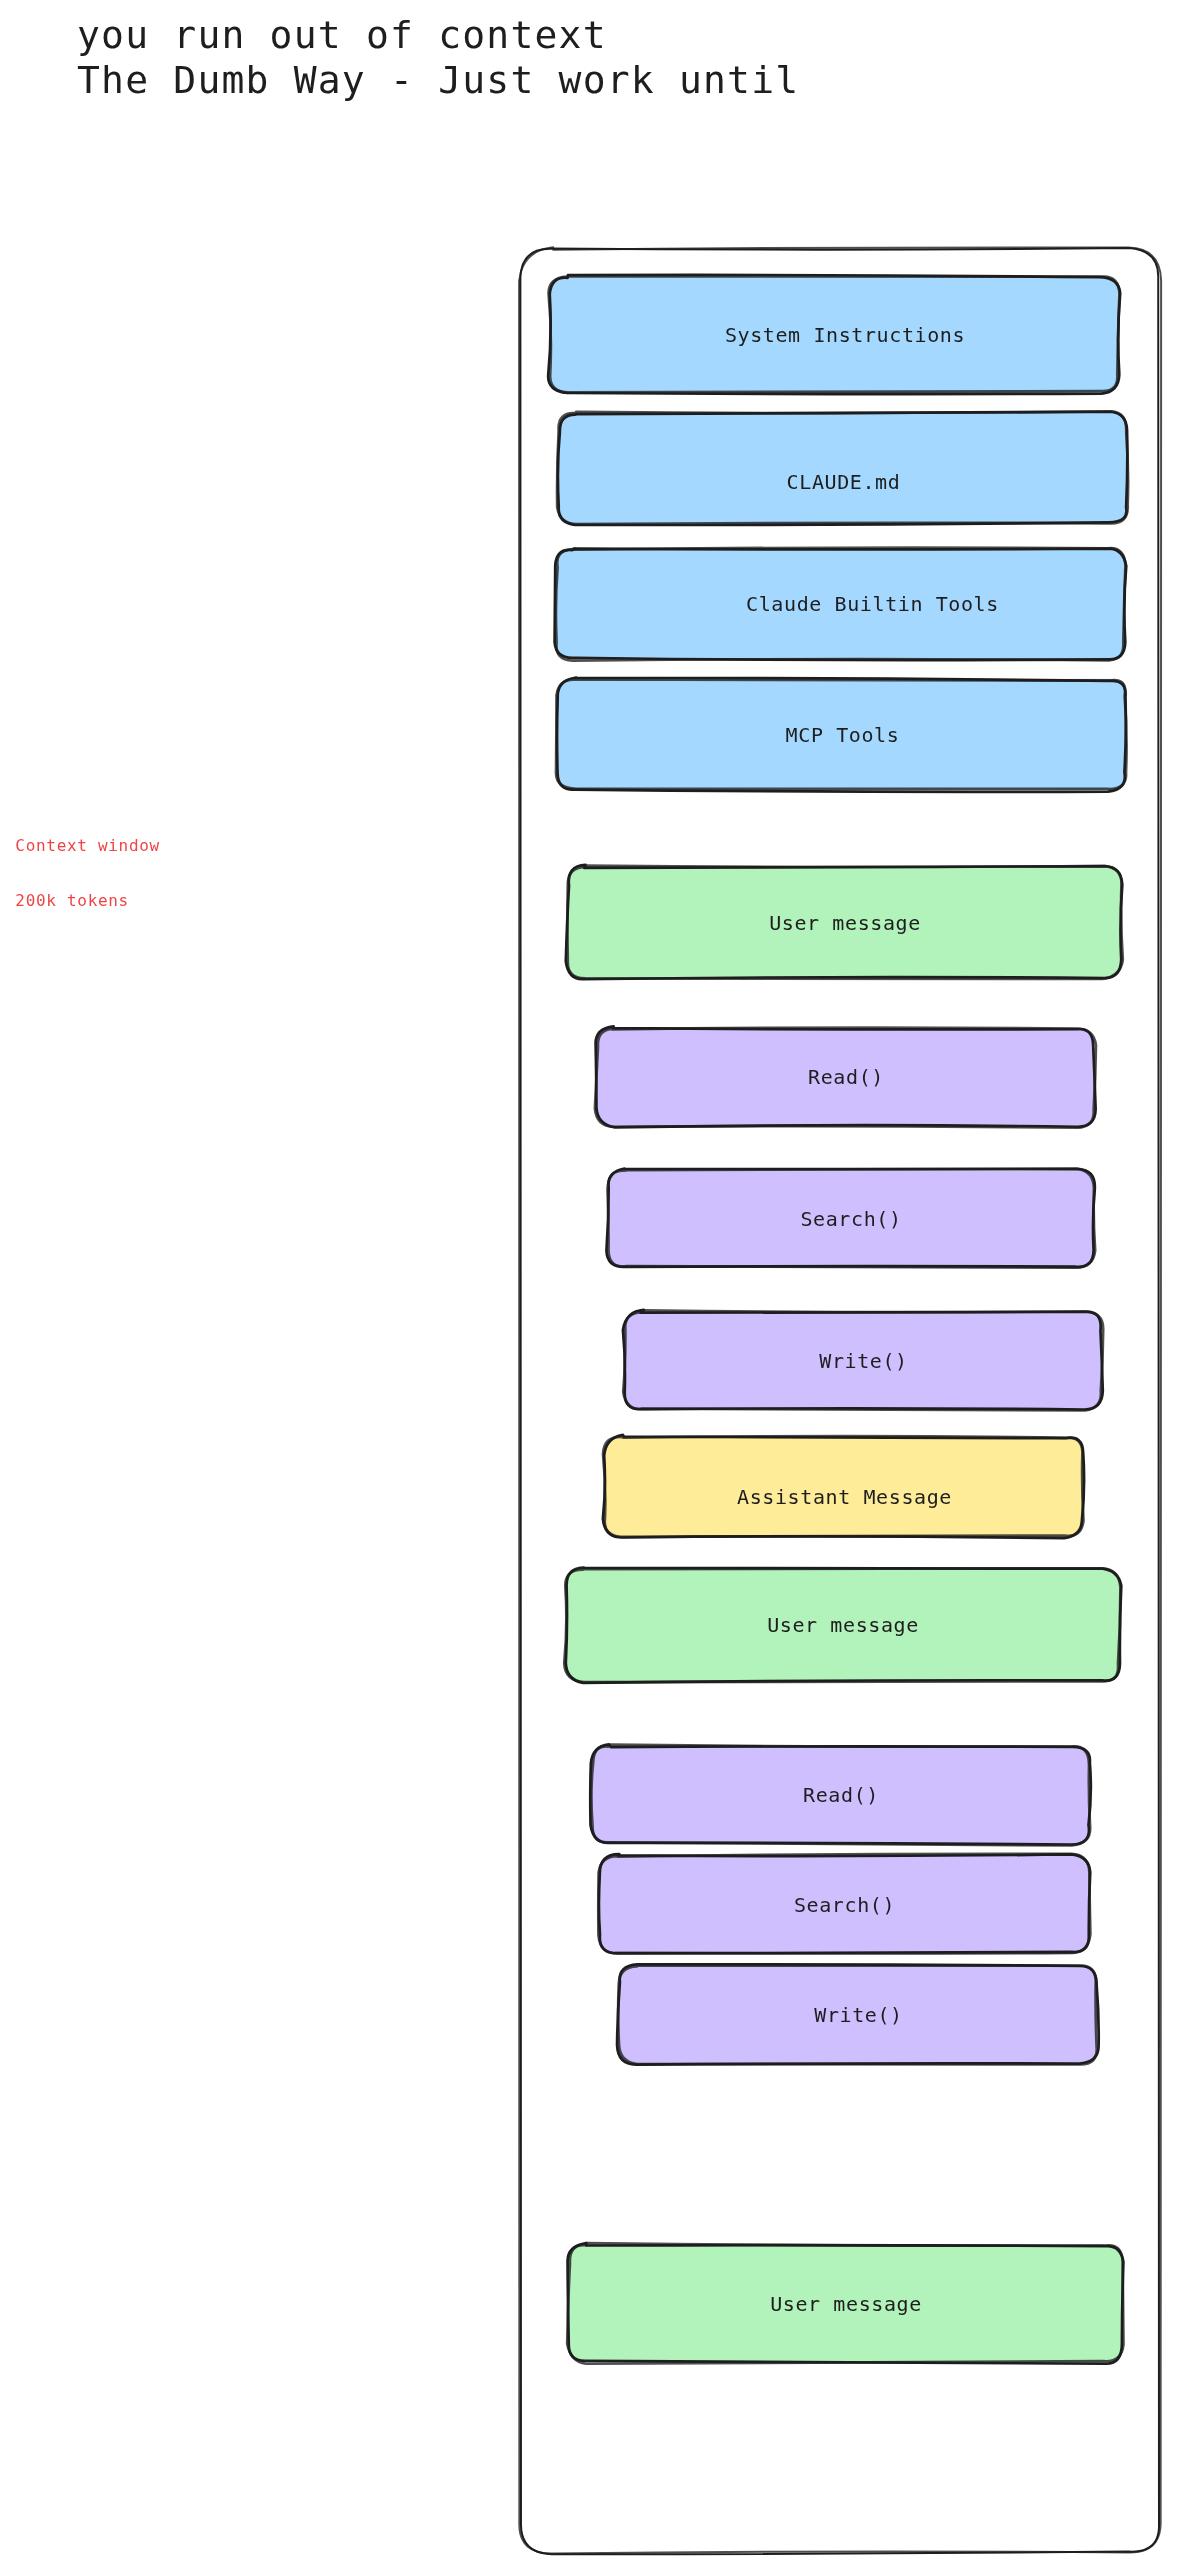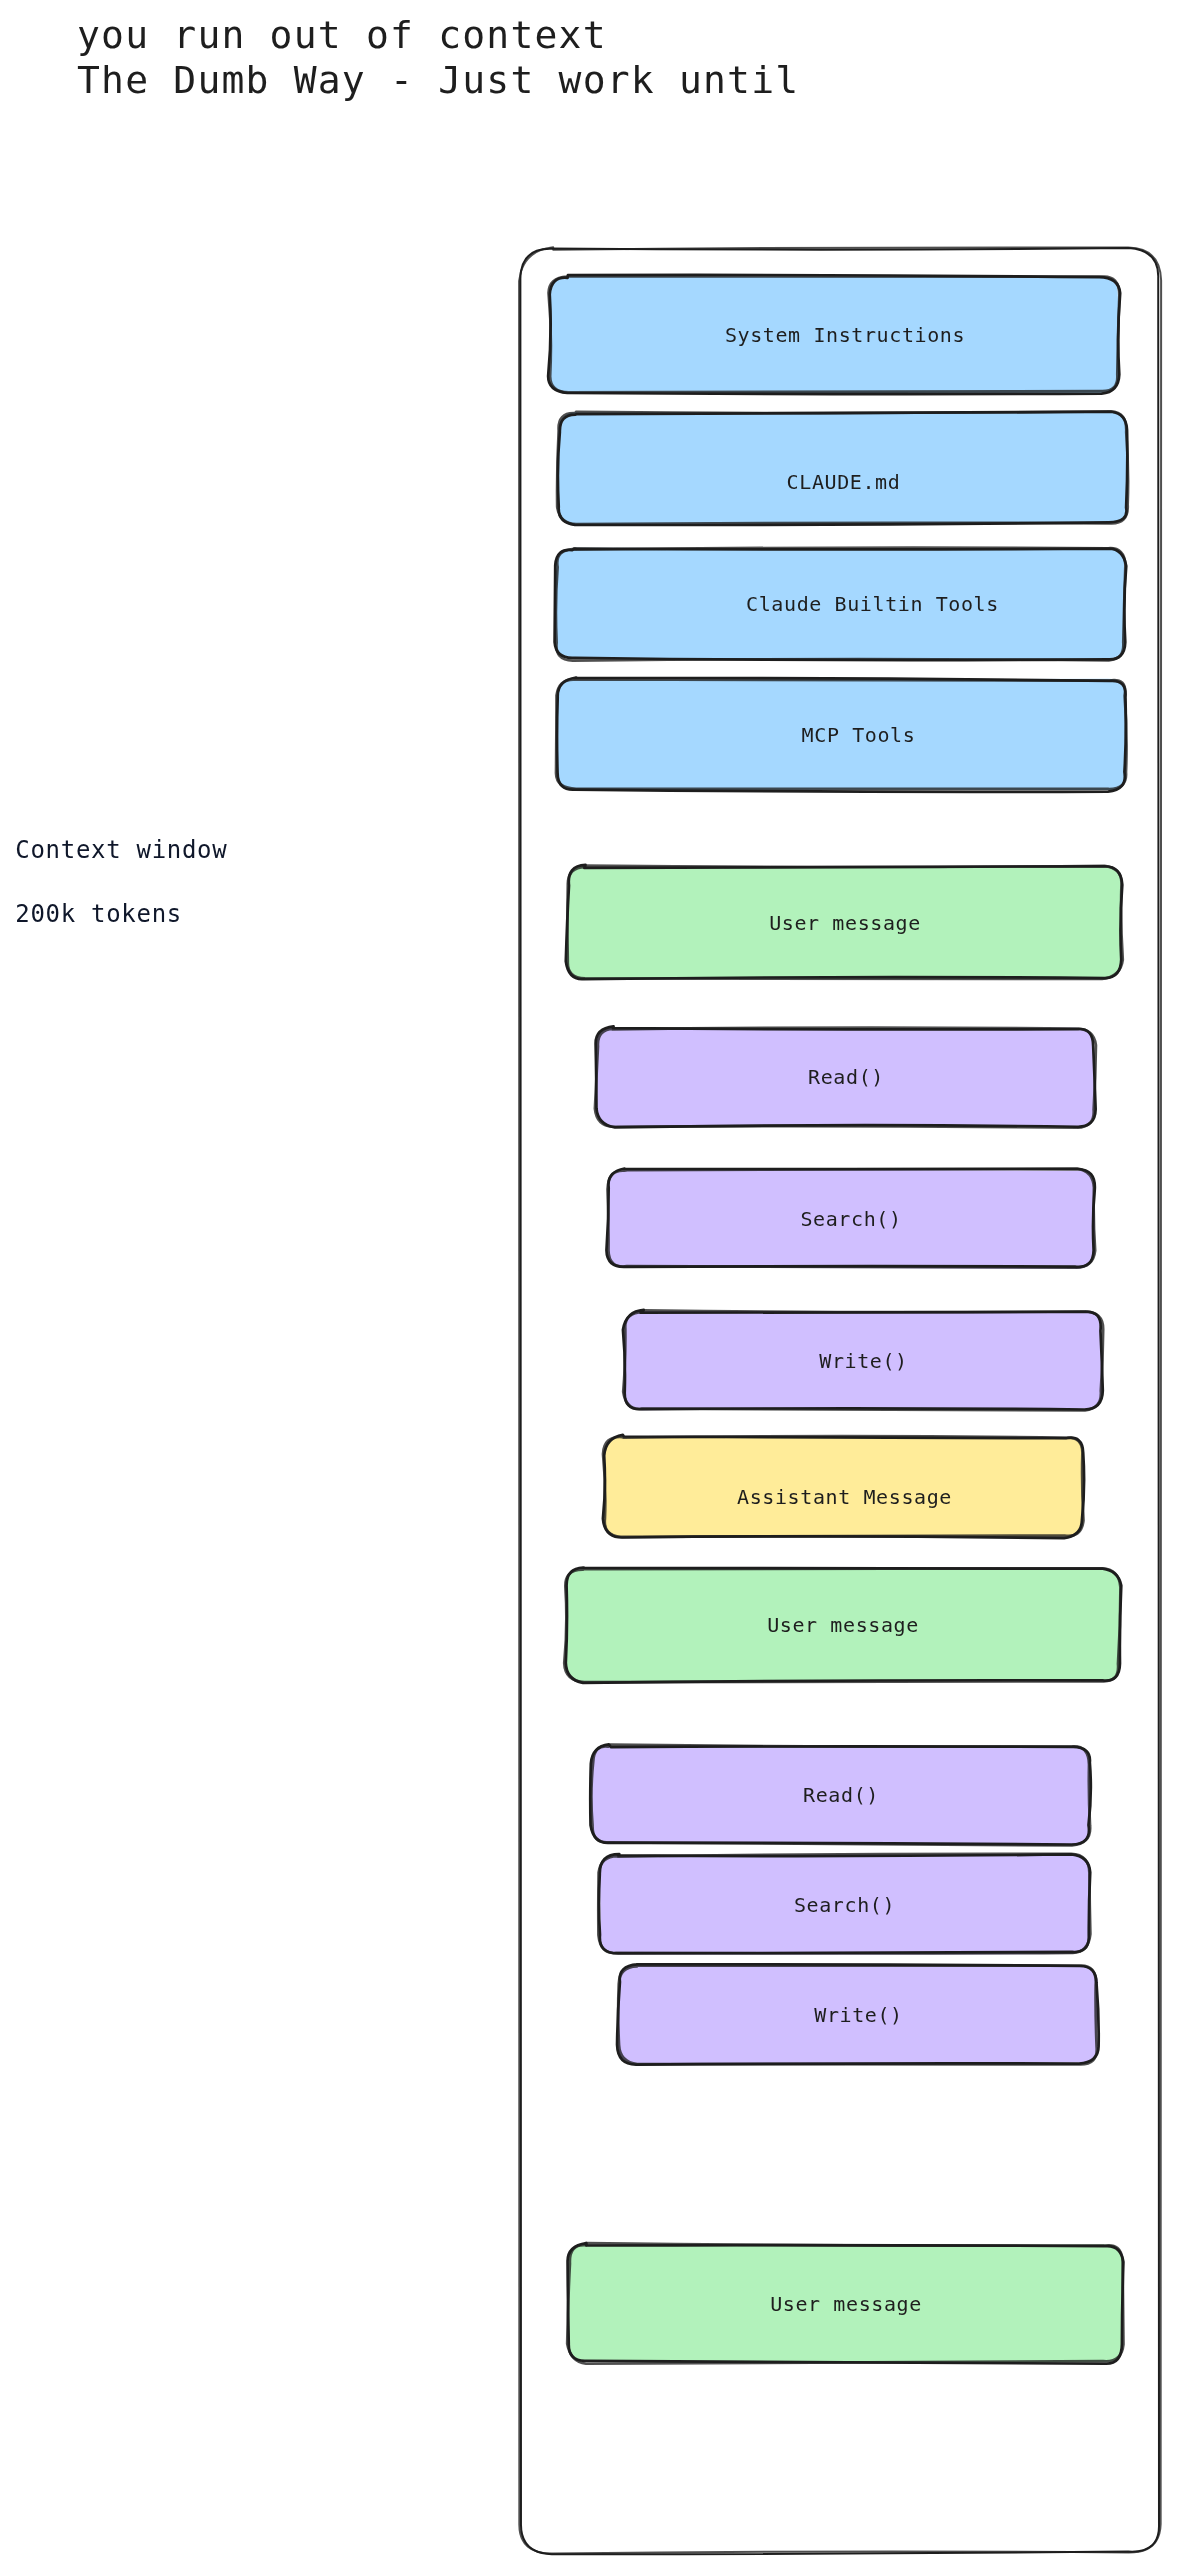--- a/index.html
+++ b/index.html
@@ -36,23 +36,23 @@
 
   
   #side-labels {
     position: absolute;
     left: 15.3px;
     top: 836px;
     width: 365px;
   }
   .side-label {
     font-family: "DejaVu Sans Mono", "Liberation Mono", monospace;
-    font-size: 24px;
+    font-size: 16px;
     letter-spacing: 0.7px;
-    color: #0f172a;
+    color: #ef4444;
     white-space: pre;
   }
   .side-label + .side-label { margin-top: 36px; }
 
   
   #diagram-stage {
     position: absolute;
     left: 0;
     top: 0;
     width: 1178px;
@@ -169,21 +169,21 @@
       <g>
         <path d="M 995.9147569444444 3809.4517001028807 Q 1434.360016718107 3810.2605679012345 1876.0611406893004 3808.0669110082304 Q 1904.3366473765432 3806.554609053498 1906.316166409465 3837.3611342592594 Q 1903.0499472736626 3909.1827829218105 1904.5613155864198 3977.2936291152264 Q 1906.0417605452674 4009.312191358025 1873.6891808127573 4006.9680992798353 Q 1434.3887615740741 4010.3500164609054 994.6367991255144 4006.466026234568 Q 964.1073675411523 4009.1228600823047 964.9189853395062 3977.5800025720164 Q 967.101795010288 3906.522638888889 965.9616653806585 3836.847065329218 Q 963.951986882716 3809.3273559670783 996.1352096193416 3807.2820293209875 Z" fill="#b2f2bb" stroke="none"></path>
         <path d="M 994.9652263374486 3809.838091563786 Q 1432.357561728395 3807.9193004115227 1875.1511316872427 3810.94375 Q 1902.0866769547324 3808.450282921811 1906.3493827160494 3837.8765689300412 Q 1903.9297633744857 3909.074459876543 1903.8192386831277 3977.00691872428 Q 1903.6189814814816 4010.414686213992 1877.264403292181 4010.4829475308643 Q 1436.1629115226337 4007.2127983539094 992.1663580246914 4005.5639146090534 Q 964.2377057613169 4005.169212962963 965.117695473251 3975.9535236625516 Q 963.5881172839506 3907.3242541152263 963.1554526748971 3837.1332561728395 Q 962.6835905349794 3810.343492798354 995.0944444444444 3805.6957047325104 Z" fill="none" stroke="#1e1e1e" stroke-width="4.6" stroke-linecap="round" stroke-linejoin="round" opacity="1"></path>
         <path d="M 994.1661779835391 3805.8893518518516 Q 1437.1295010288065 3810.8111934156377 1874.0866512345679 3810.211059670782 Q 1903.3339248971192 3805.1033950617284 1904.945396090535 3835.3969650205763 Q 1905.6154166666668 3905.832510288066 1906.446116255144 3977.5952160493825 Q 1903.3724022633744 4008.981378600823 1872.0702932098766 4006.065072016461 Q 1433.5027520576132 4010.1837037037035 994.4105195473251 4010.5102366255146 Q 967.9787808641976 4006.908744855967 962.5038323045268 3976.4121913580248 Q 963.6836471193416 3905.98353909465 967.1650462962963 3840.3635288065843 Q 965.4493569958847 3806.7373456790124 994.3200874485597 3809.4012860082303 Z" fill="none" stroke="#1e1e1e" stroke-width="4.6" stroke-linecap="round" stroke-linejoin="round" opacity="0.78"></path>
       </g>
     </svg>
   <div id="label-layer">
       <div class="box-label" style="left: 582px; top: 276px; width: 526px; height: 117px;">System Instructions</div>
       <div class="box-label" style="left: 559px; top: 413px; width: 569px; height: 137px;">CLAUDE.md</div>
       <div class="box-label" style="left: 556px; top: 548px; width: 569px; height: 111px; margin-left: 32px;">Claude Builtin Tools</div>
-      <div class="box-label" style="left: 558px; top: 679px; width: 569px; height: 111px; padding-left: 16px;">MCP Tools</div>
+      <div class="box-label" style="left: 558px; top: 679px; width: 569px; height: 111px;">MCP Tools</div>
       <div class="box-label" style="left: 568px; top: 867px; width: 554px; height: 112px;">User message</div>
       <div class="box-label" style="left: 597px; top: 1028px; width: 498px; height: 98px;">Read()</div>
       <div class="box-label" style="left: 608px; top: 1170px; width: 486px; height: 98px;">Search()</div>
       <div class="box-label" style="left: 625px; top: 1312px; width: 477px; height: 98px;">Write()</div>
       <div class="box-label" style="left: 605px; top: 1437px; width: 479px; height: 120px;">Assistant Message</div>
       <div class="box-label" style="left: 566px; top: 1569px; width: 554px; height: 112px;">User message</div>
       <div class="box-label" style="left: 592px; top: 1746px; width: 498px; height: 98px;">Read()</div>
       <div class="box-label" style="left: 600px; top: 1856px; width: 489px; height: 98px;">Search()</div>
       <div class="box-label" style="left: 619px; top: 1966px; width: 479px; height: 98px;">Write()</div>
       <div class="box-label" style="left: 569px; top: 2245px; width: 554px; height: 118px;">User message</div>

